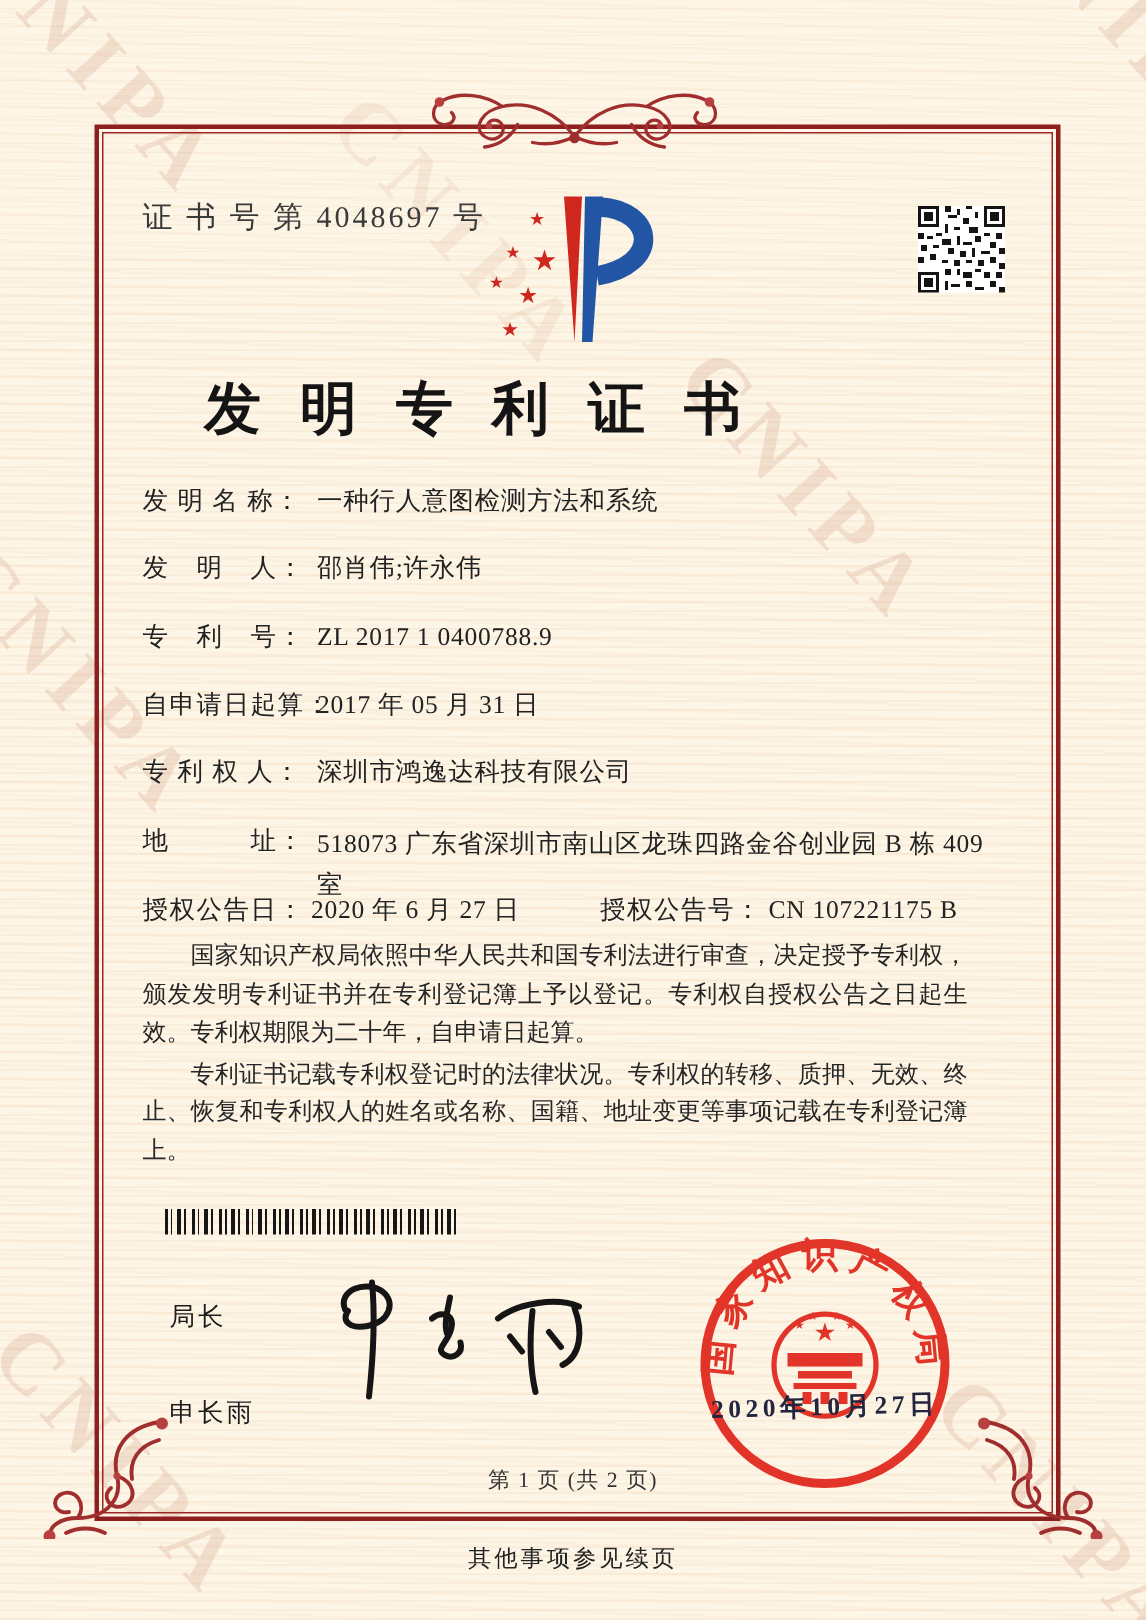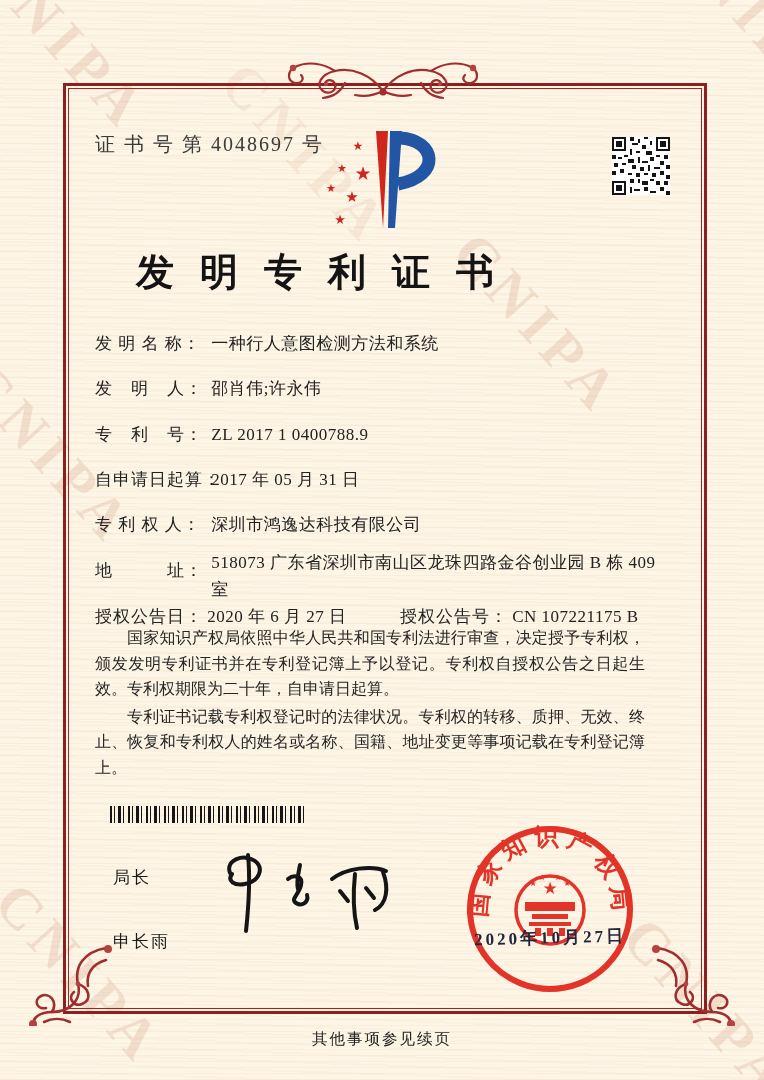--- a/index.html
+++ b/index.html
@@ -24,21 +24,21 @@
   .frame-inner{position:absolute;inset:2px;border:1px solid #9b2727;}
   .cert-no{position:absolute;left:95px;top:131px;font-size:20px;letter-spacing:2px;color:#3a3a3a;}
   .logo{position:absolute;left:318px;top:126px;width:136px;height:110px;}
   .qr{position:absolute;left:612px;top:137px;width:58px;height:58px;}
   .title{
     position:absolute;left:0;top:227px;width:630px;text-align:center;
     font-size:38px;font-weight:600;color:#141414;letter-spacing:26px;text-indent:26px;margin-top:20px;
   }
   .fields{position:absolute;left:95px;top:312px;width:572px;font-size:17px;color:#222;}
   .frow{position:absolute;left:0;white-space:nowrap;}
-  .flabel{display:inline-block;width:112px;letter-spacing:1px;margin-top:10px;}
+  .flabel{display:inline-block;width:112px;letter-spacing:1px;}
   .fvalue{letter-spacing:0.5px;}
   .addr-value{display:inline-block;width:455px;white-space:normal;vertical-align:top;line-height:27px;}
   .grant2{position:absolute;left:305px;top:0;}
   .paras{
     position:absolute;left:95px;top:625px;width:566px;font-size:16px;line-height:25.5px;
     text-align:justify;color:#262626;
   }
   .paras p{margin:0 16px 2px 0;text-indent:2em;}
   .barcode{
     position:absolute;left:110px;top:806px;width:198px;height:17px;
@@ -232,16 +232,17 @@
         <rect x="69" y="92" width="36" height="5"></rect>
         <rect x="66" y="100" width="42" height="4"></rect>
         <rect x="72" y="106" width="6" height="8"></rect>
         <rect x="84" y="106" width="6" height="8"></rect>
         <rect x="96" y="106" width="6" height="8"></rect>
       </g>
     </g>
   </svg>
   <div class="seal-date">2020年10月27日</div>
 
+  <div class="page-info">第 1 页 (共 2 页)</div>
 
   <div class="footer-note">其他事项参见续页</div>
 
 </div>
 
 </body></html>

